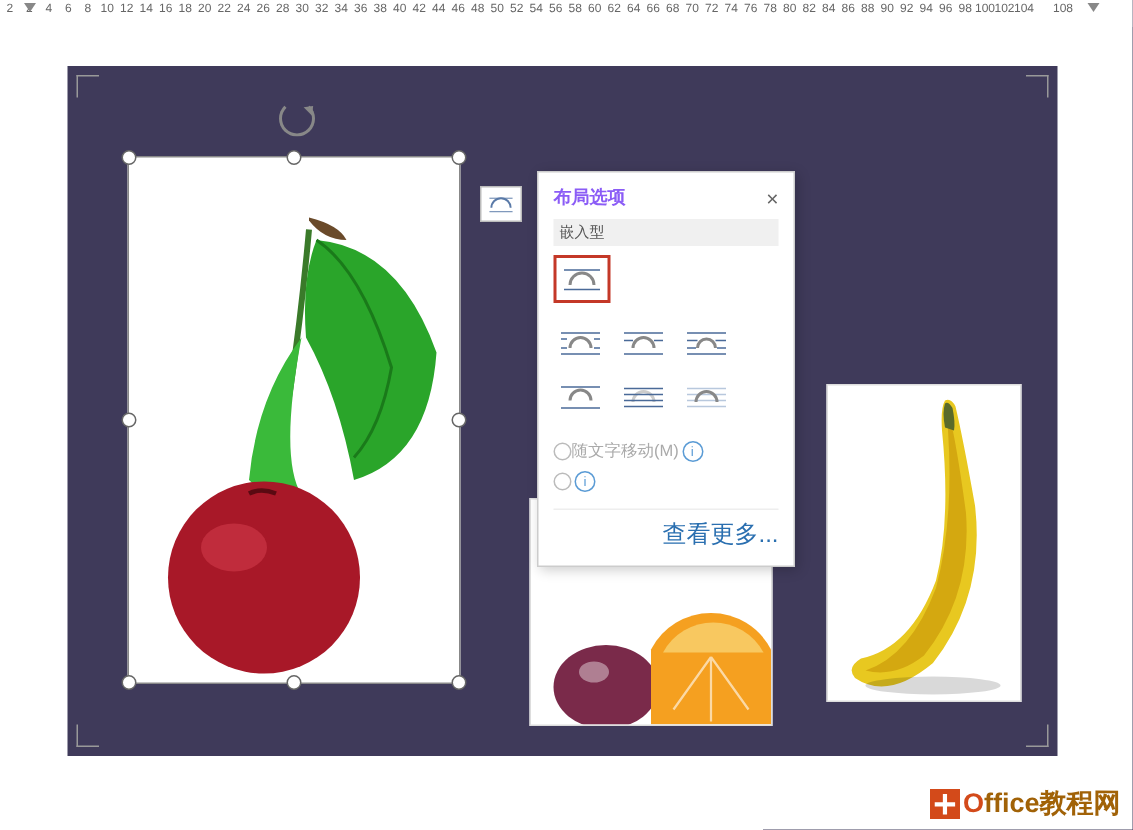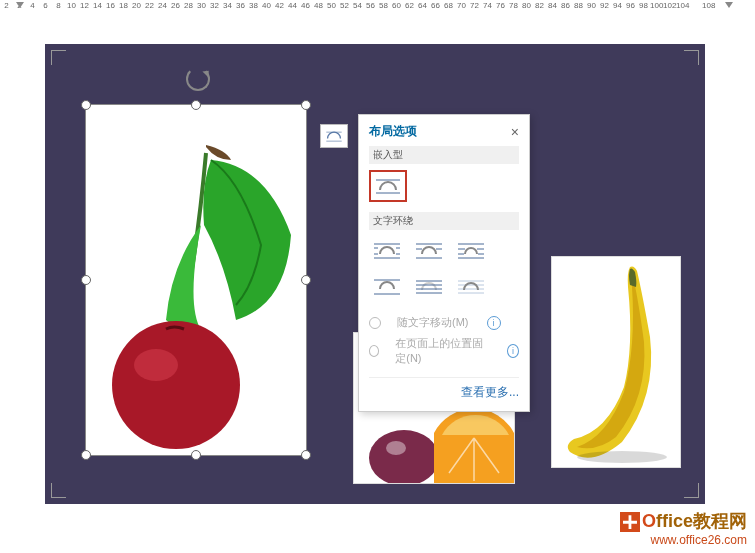--- a/index.html
+++ b/index.html
@@ -18,32 +18,32 @@
 .handle{position:absolute;width:8px;height:8px;background:#fff;border:1px solid #666;border-radius:50%}
 .handle.nw{left:-5px;top:-5px}.handle.n{left:50%;margin-left:-5px;top:-5px}.handle.ne{right:-5px;top:-5px}
 .handle.w{left:-5px;top:50%;margin-top:-5px}.handle.e{right:-5px;top:50%;margin-top:-5px}
 .handle.sw{left:-5px;bottom:-5px}.handle.s{left:50%;margin-left:-5px;bottom:-5px}.handle.se{right:-5px;bottom:-5px}
 .rotate{position:absolute;left:50%;margin-left:-10px;top:-38px;width:20px;height:20px;border:2px solid #888;border-radius:50%;border-top-color:transparent}
 .rotate::after{content:"";position:absolute;right:-3px;top:1px;width:0;height:0;border-left:4px solid transparent;border-right:4px solid transparent;border-bottom:5px solid #888;transform:rotate(45deg)}
 .layout-btn{position:absolute;left:275px;top:80px;width:26px;height:22px;background:#fff;border:1px solid #bbb;display:flex;align-items:center;justify-content:center}
 .layout-btn svg{width:18px;height:14px}
 .popup{position:absolute;left:313px;top:70px;width:150px;background:#fff;border:1px solid #ccc;box-shadow:2px 2px 8px rgba(0,0,0,.2);padding:8px 10px 10px;z-index:10}
 .popup-hd{display:flex;justify-content:space-between;align-items:center;margin-bottom:6px}
-.popup-title{font-size:12px;font-weight:bold;color:#0369a1}
+.popup-title{font-size:12px;font-weight:bold;color:#8b5cf6}
 .popup-close{font-size:14px;color:#666;cursor:pointer}
 .sect{font-size:10px;background:#f0f0f0;padding:2px 4px;color:#555;margin-top:4px}
 .opts{display:flex;flex-wrap:wrap;gap:6px;padding:6px 0}
 .opt{width:34px;height:28px;border:1px solid transparent;display:flex;align-items:center;justify-content:center;cursor:pointer}
 .opt.sel{border:2px solid #c43828}
 .opt svg{width:28px;height:20px}
 .radios{padding:4px 0;font-size:11px;color:#aaa}
-.radio-row{display:flex;align-items:center;gap:16px;padding:3px 0}
+.radio-row{display:flex;align-items:center;gap:0;padding:3px 0}
 .radio-circ{width:10px;height:10px;border:1px solid #bbb;border-radius:50%}
 .info{width:12px;height:12px;border:1px solid #5a9bd5;border-radius:50%;font-size:9px;color:#5a9bd5;display:inline-flex;align-items:center;justify-content:center;margin-left:2px}
-.more{text-align:right;font-size:12px;color:#2a6fb0;padding-top:6px;border-top:1px solid #eee;margin-top:4px;cursor:pointer}
+.more{text-align:right;font-size:16px;color:#2a6fb0;padding-top:6px;border-top:1px solid #eee;margin-top:4px;cursor:pointer}
 .fruit2{position:absolute;left:308px;top:288px;width:160px;height:150px;background:#fff;border:1px solid #ddd;overflow:hidden}
 .banana{position:absolute;left:506px;top:212px;width:128px;height:210px;background:#fff;border:1px solid #ddd;overflow:hidden}
 .watermark{position:absolute;right:8px;bottom:6px;text-align:right;z-index:20}
 .wm-top{font-size:18px;font-weight:bold}
 .wm-top .o{color:#d34a1a}.wm-top .rest{color:#a16207}
 .wm-url{font-size:12px;color:#c94a1a}
 .wm-ico{display:inline-block;width:20px;height:20px;background:#d34a1a;vertical-align:middle;margin-right:2px;position:relative}
 .wm-ico::before{content:"";position:absolute;left:3px;top:3px;width:14px;height:14px;background:#fff;clip-path:polygon(0 40%,40% 40%,40% 0,60% 0,60% 40%,100% 40%,100% 60%,60% 60%,60% 100%,40% 100%,40% 60%,0 60%)}
 </style>
 </head>
@@ -99,21 +99,20 @@
     <div class="sect">嵌入型</div>
     <div class="opts">
       <div class="opt sel">
         <svg viewBox="0 0 28 20">
             <line x1="2" y1="4" x2="26" y2="4" stroke="#4a6a98"></line>
             <path d="M6 14 A7 7 0 0 1 22 14" fill="none" stroke="#888" stroke-width="2"></path>
             <line x1="2" y1="17" x2="26" y2="17" stroke="#4a6a98"></line>
           </svg>
       </div>
     </div>
-    <div class="sect">文字环绕</div>
     <div class="opts">
       <div class="opt">
           <svg viewBox="0 0 28 20">
             <line x1="1" y1="3" x2="27" y2="3" stroke="#4a6a98"></line>
             <line x1="1" y1="7" x2="5" y2="7" stroke="#4a6a98"></line>
             <line x1="23" y1="7" x2="27" y2="7" stroke="#4a6a98"></line>
             <path d="M7 13 A6 6 0 0 1 21 13" fill="none" stroke="#888" stroke-width="2"></path>
             <line x1="1" y1="13" x2="5" y2="13" stroke="#4a6a98"></line>
             <line x1="23" y1="13" x2="27" y2="13" stroke="#4a6a98"></line>
             <line x1="1" y1="17" x2="27" y2="17" stroke="#4a6a98"></line>
@@ -166,21 +165,20 @@
         </div>
     </div>
     <div class="radios">
       <div class="radio-row">
         <span class="radio-circ"></span>
         <span>随文字移动(M)</span>
         <span class="info">i</span>
       </div>
       <div class="radio-row">
         <span class="radio-circ"></span>
-        <span>在页面上的位置固定(N)</span>
         <span class="info">i</span>
       </div>
     </div>
     <div class="more">查看更多...</div>
   </div>
 
   <div class="fruit2">
     <svg viewBox="0 0 160 150" width="160" height="150">
       <ellipse cx="50" cy="125" rx="35" ry="28" fill="#7a2a4a"></ellipse>
       <ellipse cx="42" cy="115" rx="10" ry="7" fill="#fff" opacity=".4"></ellipse>
@@ -197,14 +195,13 @@
       <path d="M78 12 Q80 10 83 15 Q85 25 84 30 L78 28 Q76 18 78 12" fill="#5a6a2a"></path>
       <ellipse cx="70" cy="200" rx="45" ry="6" fill="#000" opacity=".15"></ellipse>
     </svg>
   </div>
 </div>
 
 <div class="watermark">
   <div class="wm-top">
     <span class="wm-ico"></span><span class="o">O</span><span class="rest">ffice教程网</span>
   </div>
-  <div class="wm-url">www.office26.com</div>
 </div>
 
 </body></html>

